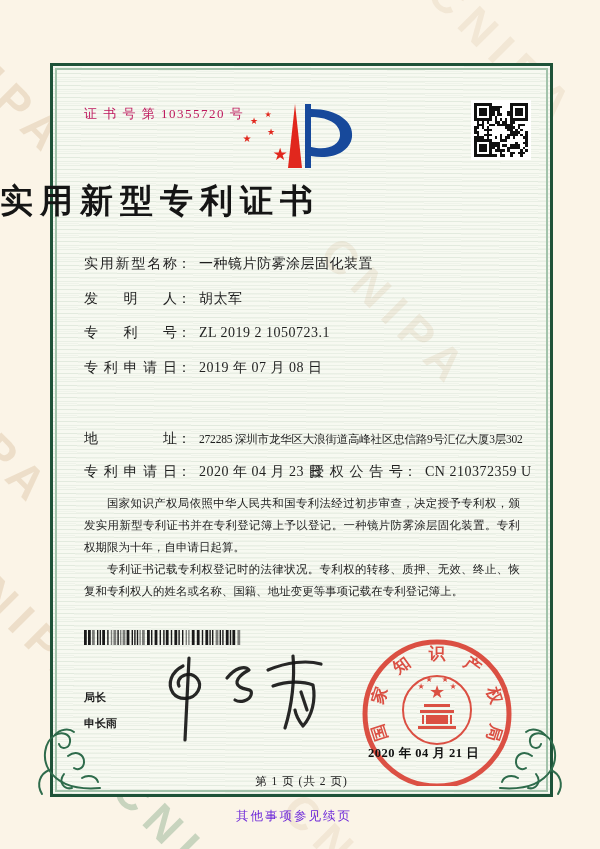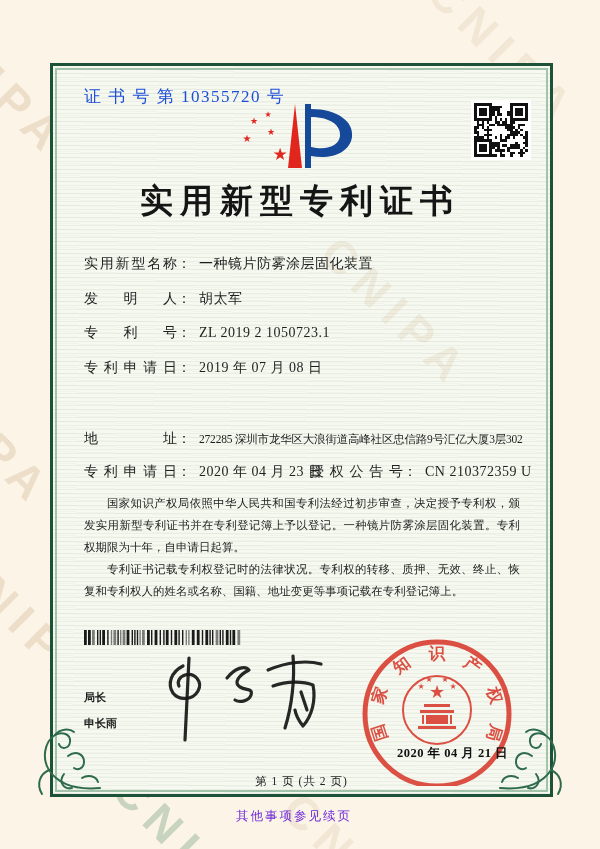--- a/index.html
+++ b/index.html
@@ -31,28 +31,28 @@
     background:
       repeating-linear-gradient(0deg, rgba(112,152,118,0.10) 0 1px, rgba(0,0,0,0) 1px 4px),
       repeating-linear-gradient(1.5deg, rgba(112,152,118,0.06) 0 1px, rgba(0,0,0,0) 1px 6px),
       #f7f9f1;
     overflow:visible;
   }
   .frame::before{
     content:"";position:absolute;inset:2px;border:2px solid #a3c3ab;pointer-events:none;
   }
 
-  .cert-no{position:absolute;left:84px;top:85px;font-size:17px;letter-spacing:1.5px;color:#1d4ed8;}
+  .cert-no{position:absolute;left:84px;top:105px;font-size:13px;letter-spacing:1.5px;color:#be185d;}
 
   .logo{position:absolute;left:238px;top:100px;width:130px;height:74px;}
   .qr{position:absolute;left:471px;top:100px;width:60px;height:60px;background:#fff;padding:3px;box-sizing:border-box;}
   .qr svg{display:block;width:100%;height:100%;fill:#111;shape-rendering:crispEdges;}
 
   .doc-title{
-    position:absolute;left:0;top:179px;width:600px;text-align:center;
+    position:absolute;left:0;top:179px;width:600px;text-align:left;
     font-size:33px;font-weight:bold;letter-spacing:7px;color:#151515;
   }
 
   .field-row{position:absolute;left:84px;width:440px;font-size:14px;color:#1f1f1f;white-space:nowrap;}
   .flabel{display:inline-block;width:93px;text-align:justify;text-align-last:justify;vertical-align:bottom;}
   .colon{margin-right:8px;}
   .fvalue{letter-spacing:0.5px;}
   .fvalue.small{font-size:11.5px;letter-spacing:-0.2px;}
   .pair2{position:absolute;left:226px;top:0;}
 
@@ -73,21 +73,21 @@
 
   .signature{position:absolute;left:165px;top:648px;width:170px;height:105px;}
   .signature path{fill:none;stroke:#151515;stroke-width:3.2;stroke-linecap:round;stroke-linejoin:round;opacity:0.92;}
 
   .seal{position:absolute;left:352px;top:636px;width:170px;height:150px;}
   .seal-ring text{
     font-family:"Liberation Serif","DejaVu Serif",serif;
     font-size:16.5px;font-weight:bold;text-anchor:middle;
   }
   .seal-date{
-    position:absolute;left:368px;top:745px;width:140px;text-align:right;
+    position:absolute;left:368px;top:745px;width:140px;text-align:left;
     font-size:12.5px;font-weight:bold;letter-spacing:0.5px;color:#111;
   }
 
   .page-info{
     position:absolute;left:50px;top:774px;width:503px;text-align:center;
     font-size:11.5px;color:#222;letter-spacing:1px;
   }
   .footer-note{
     position:absolute;left:0;top:808px;width:588px;text-align:center;
     font-size:12.5px;color:#6d28d9;letter-spacing:2px;

